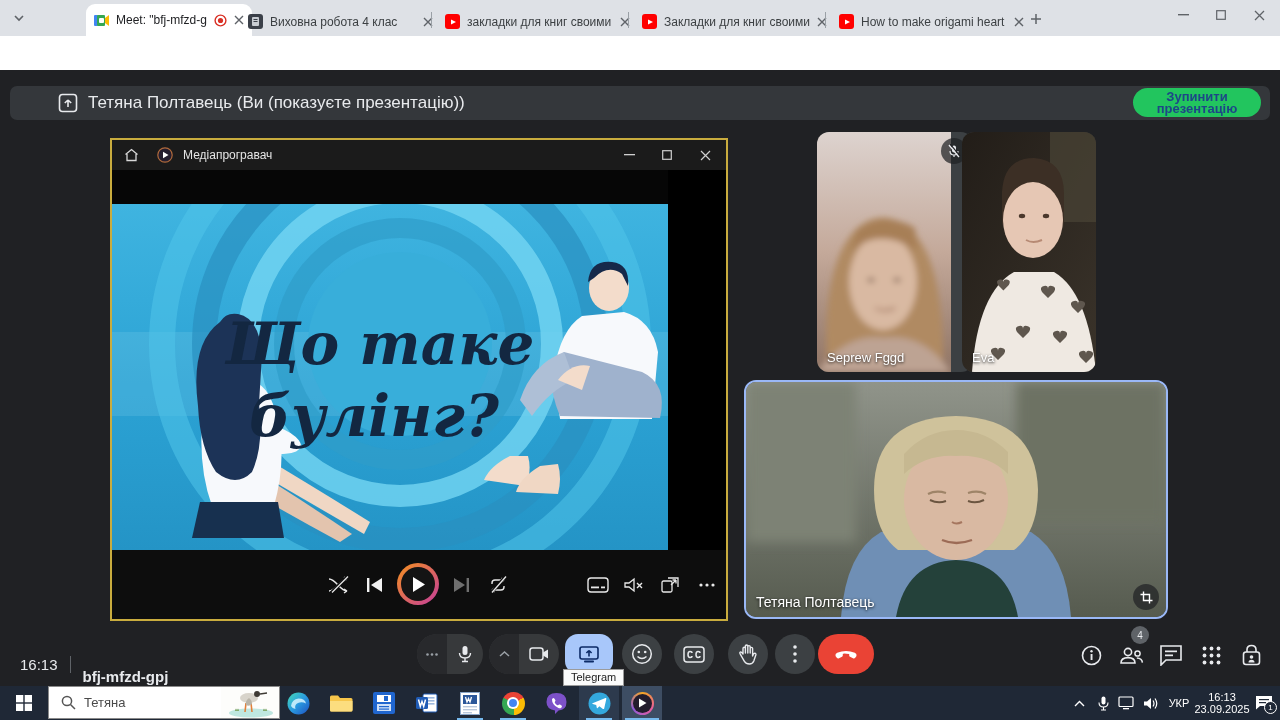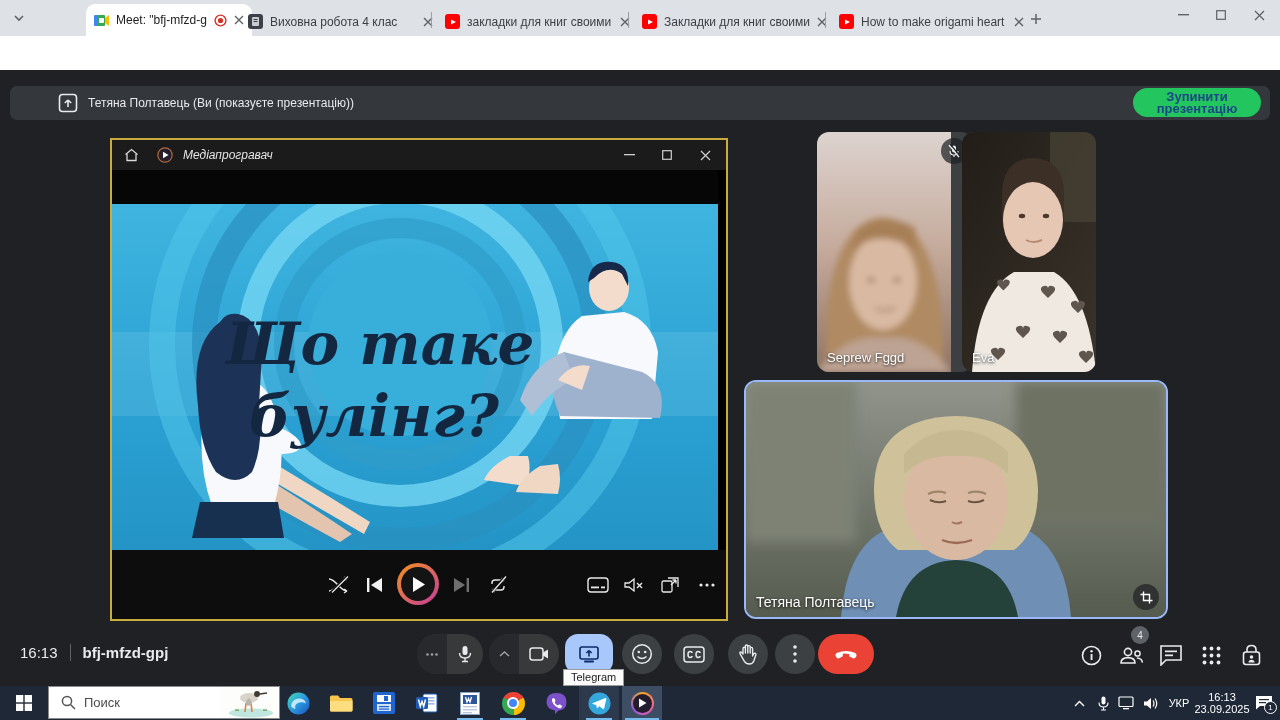--- a/index.html
+++ b/index.html
@@ -19,28 +19,28 @@
   .closex{flex:none;}
   .toolbar{left:0;top:36px;width:1280px;height:34px;background:#fff;border-bottom:1px solid #d7d9dd;}
   .omnibox{position:absolute;left:104px;top:41px;width:1008px;height:24px;border-radius:12px;background:#f1f3f4;display:flex;align-items:center;gap:8px;padding:0 10px;}
   .omni-chip{width:17px;height:17px;border-radius:50%;background:#1a73e8;display:flex;align-items:center;justify-content:center;flex:none;}
   .omni-url{font-size:12.5px;color:#202124;}
   .avatar{position:absolute;left:1222px;top:42px;width:22px;height:22px;border-radius:50%;background:#e8740c;color:#fff;font-size:12px;font-weight:bold;display:flex;align-items:center;justify-content:center;}
 
   
   .meetbg{left:0;top:70px;width:1280px;height:616px;background:#202124;}
   .banner{position:absolute;left:10px;top:86px;width:1260px;height:34px;background:#34373b;border-radius:7px;display:flex;align-items:center;}
-  .banner-text{font-size:12px;color:#e8eaed;margin-left:26px;}
+  .banner-text{font-size:17px;color:#e8eaed;margin-left:26px;}
   .stopbtn{position:absolute;left:1133px;top:88px;width:128px;height:29px;border-radius:15px;background:#22c55e;color:#1d4687;font-size:13px;font-weight:bold;line-height:12px;display:flex;align-items:center;justify-content:center;text-align:center;cursor:pointer;}
 
   
   .player{position:absolute;left:110px;top:138px;width:614px;height:479px;border:2px solid #c9ac3e;background:#000;}
   .ptitle{position:absolute;left:0;top:0;width:614px;height:30px;background:#1b1b1b;display:flex;align-items:center;}
-  .ptitle .pt-name{font-size:12px;color:#e4e4e4;margin-left:10px;font-style:italic;}
-  .pvideo{position:absolute;left:0;top:30px;width:606px;height:380px;background:#000;overflow:hidden;}
+  .ptitle .pt-name{font-size:12px;color:#e4e4e4;margin-left:10px;}
+  .pvideo{position:absolute;left:0;top:30px;width:556px;height:380px;background:#000;overflow:hidden;}
   .seekrow{position:absolute;left:0;bottom:0;width:614px;height:30px;display:flex;align-items:center;padding:0 12px;box-sizing:border-box;background:linear-gradient(to bottom,rgba(0,0,0,.05),rgba(0,0,0,.45));}
   .seektime{font-size:10.5px;color:#fff;text-shadow:0 1px 2px rgba(0,0,0,.7);flex:none;}
   .seektrack{position:relative;flex:1;height:4px;border-radius:2px;background:rgba(255,255,255,.8);margin:0 12px;}
   .seekfill{position:absolute;left:0;top:0;height:4px;border-radius:2px;background:#f07d1a;}
   .seekhandle{position:absolute;top:50%;width:13px;height:13px;border-radius:50%;background:#f07d1a;border:2px solid #ffe2c4;transform:translate(-50%,-50%);}
   .pctrl{position:absolute;left:0;top:410px;width:614px;height:69px;background:#0d0d0d;}
   .ptrack-title{position:absolute;left:14px;top:24px;width:250px;font-size:17px;color:#f1f1f1;white-space:nowrap;overflow:hidden;}
   .picon{position:absolute;top:50%;transform:translateY(-50%);display:flex;align-items:center;justify-content:center;width:30px;height:30px;}
   .playbtn{position:absolute;left:285px;top:13px;width:42px;height:42px;border-radius:50%;background:linear-gradient(135deg,#f5921e,#c43c9c);display:flex;align-items:center;justify-content:center;cursor:pointer;}
   .playbtn .inner{width:34px;height:34px;border-radius:50%;background:#141414;display:flex;align-items:center;justify-content:center;}
@@ -498,21 +498,21 @@
         <path d="M30 222 q-3-5 2-6 q4-1 4 3 q0-4 4-3 q5 1 2 6 l-6 6 Z"></path>
         <path d="M118 225 q-3-5 2-6 q4-1 4 3 q0-4 4-3 q5 1 2 6 l-6 6 Z"></path>
       </g>
     </svg>
     <div class="tilename">Eva</div>
   </div>
 
   <div class="meetinfo">
     <span>16:13</span>
     <span class="sep"></span>
-    <span style="font-weight:bold;">bfj-mfzd-gpj</span>
+    <span style="font-weight:bold;margin-top:24px;">bfj-mfzd-gpj</span>
   </div>
 
   <div class="splitpill" style="left:417px;width:66px;">
     <span class="seg1">
       <svg width="12" height="3" viewBox="0 0 12 3">
           <circle cx="1.5" cy="1.5" r="1.3" fill="#9aa0a6"></circle>
           <circle cx="6" cy="1.5" r="1.3" fill="#9aa0a6"></circle>
           <circle cx="10.5" cy="1.5" r="1.3" fill="#9aa0a6"></circle>
         </svg>
     </span>
@@ -641,21 +641,21 @@
         </svg>
     </div>
 
     <div class="searchbox">
       <span style="margin-left:12px;">
         <svg width="15" height="15" viewBox="0 0 15 15">
             <circle cx="6" cy="6" r="4.6" fill="none" stroke="#555" stroke-width="1.5"></circle>
             <path d="M9.5 9.5 L14 14" stroke="#555" stroke-width="1.5"></path>
           </svg>
       </span>
-      <span class="searchtext">Поиск</span>
+      <span class="searchtext">Тетяна</span>
       <span>
         <svg width="58" height="31" viewBox="0 0 58 31">
             <rect width="58" height="31" fill="#fdfdfb"></rect>
             <ellipse cx="30" cy="26" rx="22" ry="4.5" fill="#bfe7e0"></ellipse>
             <path d="M24 25 L25 16 M31 25 L30 16" stroke="#e2803a" stroke-width="1.6"></path>
             <ellipse cx="28" cy="11" rx="9" ry="5" fill="#d8d4cb"></ellipse>
             <path d="M28 11 Q24 14 25 18 Q28 20 31 17 Q31 13 28 11" fill="#b9b4a8"></path>
             <circle cx="36" cy="7" r="3" fill="#3e3a34"></circle>
             <path d="M39 7 L46 6" stroke="#3e3a34" stroke-width="1.3"></path>
             <path d="M14 24 q1-5 2-0 q1-5 2 0 Z" fill="#7ba05a"></path>

